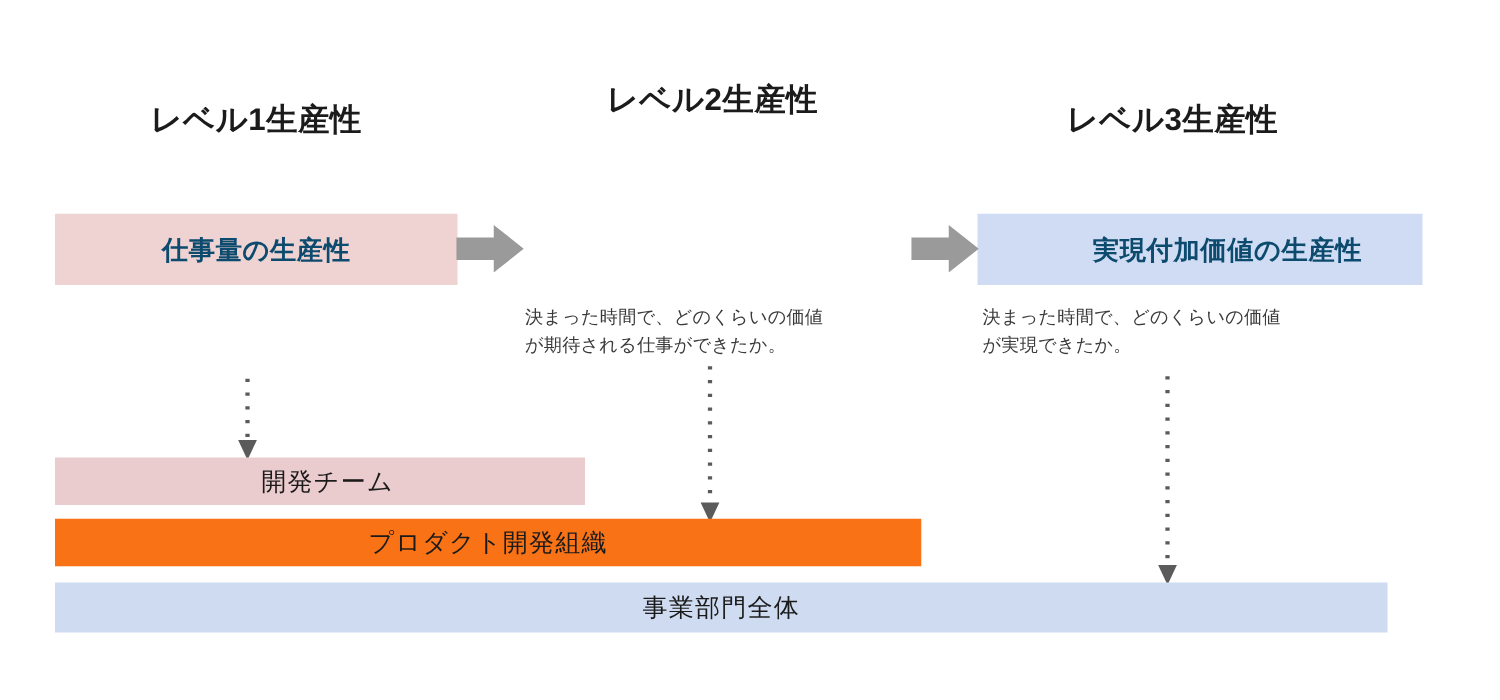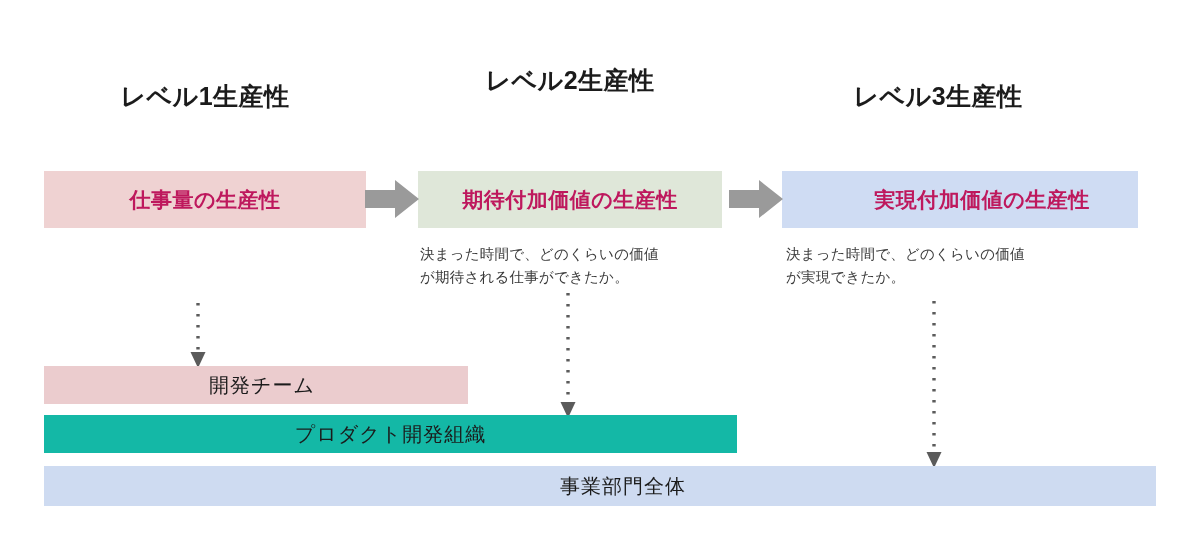--- a/index.html
+++ b/index.html
@@ -32,21 +32,21 @@
   }
 
   
   .level-box {
     position: absolute;
     display: flex;
     align-items: center;
     justify-content: center;
     font-size: 21px;
     font-weight: bold;
-    color: #be185d;
+    color: #0c4a6e;
     letter-spacing: 0.5px;
     white-space: nowrap;
   }
   .box-pink  { background: #EFD2D2; }
   .box-green { background: #DFE7D9; }
   .box-blue  { background: #CFDCF3; padding-left: 44px; }
 
   
   .desc {
     position: absolute;
@@ -72,41 +72,38 @@
     position: absolute;
     display: flex;
     align-items: center;
     justify-content: center;
     font-size: 20px;
     color: #1b1b1b;
     letter-spacing: 1px;
     white-space: nowrap;
   }
   .bar-pink  { background: #EBCCCE; }
-  .bar-green { background: #14b8a6; }
+  .bar-green { background: #f97316; }
   .bar-blue  { background: #CEDBF1; }
 </style>
 </head>
 <body>
 
 <div id="canvas">
 
   <div class="col-header" style="left:44px; top:84px; width:322px;">レベル1生産性</div>
 
   <div class="col-header" style="left:418px; top:68px; width:304px;">レベル2生産性</div>
 
   <div class="col-header" style="left:782px; top:84px; width:312px;">レベル3生産性</div>
 
   <div class="level-box box-pink" style="left:44px; top:171px; width:322px; height:57px;">
     <span>仕事量の生産性</span>
   </div>
 
-  <div class="level-box box-green" style="left:418px; top:171px; width:304px; height:57px;">
-    <span>期待付加価値の生産性</span>
-  </div>
 
   <div class="level-box box-blue" style="left:782px; top:171px; width:312px; height:57px;">
     <span>実現付加価値の生産性</span>
   </div>
 
   <div class="block-arrow" style="left:365px; top:180px; width:54px; height:38px;">
     <svg width="54" height="38" viewBox="0 0 54 38" xmlns="http://www.w3.org/2000/svg">
       <polygon points="0,10 30,10 30,0 54,19 30,38 30,28 0,28" fill="#9A9A9A"></polygon>
     </svg>
   </div>
@@ -146,17 +143,17 @@
   </div>
 
   <div class="scope-bar bar-pink" style="left:44px; top:366px; width:412px; height:38px;padding-left:12px;">
     <span>開発チーム</span>
   </div>
 
   <div class="scope-bar bar-green" style="left:44px; top:415px; width:693px; height:38px;">
     <span>プロダクト開発組織</span>
   </div>
 
-  <div class="scope-bar bar-blue" style="left:44px; top:466px; width:1066px; height:40px;padding-left:46px;">
+  <div class="scope-bar bar-blue" style="left:44px; top:466px; width:1066px; height:40px;">
     <span>事業部門全体</span>
   </div>
 
 </div>
 
 </body></html>

